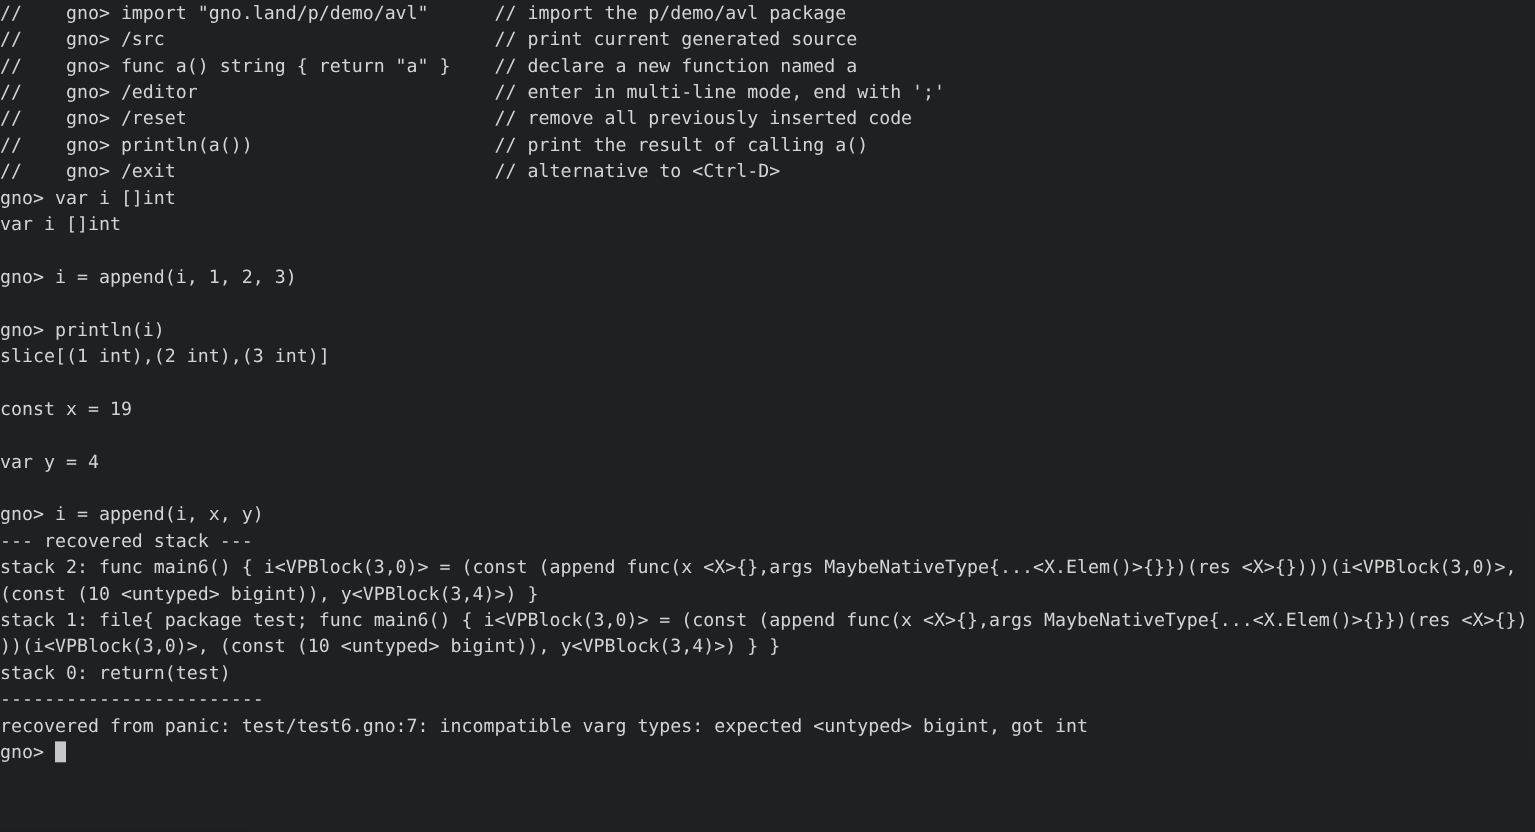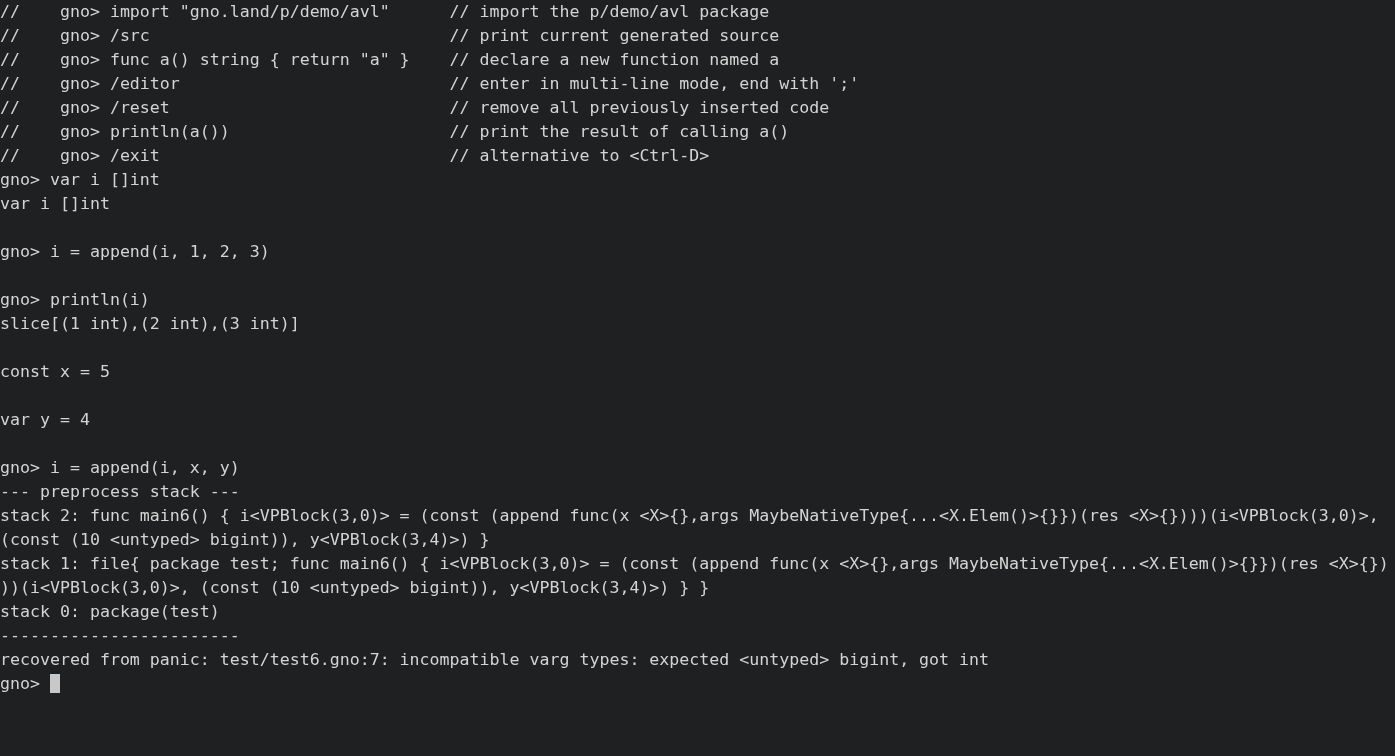--- a/index.html
+++ b/index.html
@@ -68,28 +68,28 @@
     <div class="line"><span class="line-inner">//    gno&gt; println(a())                      // print the result of calling a()</span></div>
     <div class="line"><span class="line-inner">//    gno&gt; /exit                             // alternative to &lt;Ctrl-D&gt;</span></div>
     <div class="line"><span class="line-inner">gno&gt; var i []int</span></div>
     <div class="line"><span class="line-inner">var i []int</span></div>
     <div class="line blank"><span class="line-inner"></span></div>
     <div class="line"><span class="line-inner">gno&gt; i = append(i, 1, 2, 3)</span></div>
     <div class="line blank"><span class="line-inner"></span></div>
     <div class="line"><span class="line-inner">gno&gt; println(i)</span></div>
     <div class="line"><span class="line-inner">slice[(1 int),(2 int),(3 int)]</span></div>
     <div class="line blank"><span class="line-inner"></span></div>
-    <div class="line"><span class="line-inner">const x = 5</span></div>
+    <div class="line"><span class="line-inner">const x = 19</span></div>
     <div class="line blank"><span class="line-inner"></span></div>
     <div class="line"><span class="line-inner">var y = 4</span></div>
     <div class="line blank"><span class="line-inner"></span></div>
     <div class="line"><span class="line-inner">gno&gt; i = append(i, x, y)</span></div>
-    <div class="line"><span class="line-inner">--- preprocess stack ---</span></div>
+    <div class="line"><span class="line-inner">--- recovered stack ---</span></div>
     <div class="line"><span class="line-inner">stack 2: func main6() { i&lt;VPBlock(3,0)&gt; = (const (append func(x &lt;X&gt;{},args MaybeNativeType{...&lt;X.Elem()&gt;{}})(res &lt;X&gt;{})))(i&lt;VPBlock(3,0)&gt;,</span></div>
     <div class="line"><span class="line-inner">(const (10 &lt;untyped&gt; bigint)), y&lt;VPBlock(3,4)&gt;) }</span></div>
     <div class="line"><span class="line-inner">stack 1: file{ package test; func main6() { i&lt;VPBlock(3,0)&gt; = (const (append func(x &lt;X&gt;{},args MaybeNativeType{...&lt;X.Elem()&gt;{}})(res &lt;X&gt;{})</span></div>
     <div class="line"><span class="line-inner">))(i&lt;VPBlock(3,0)&gt;, (const (10 &lt;untyped&gt; bigint)), y&lt;VPBlock(3,4)&gt;) } }</span></div>
-    <div class="line"><span class="line-inner">stack 0: package(test)</span></div>
+    <div class="line"><span class="line-inner">stack 0: return(test)</span></div>
     <div class="line"><span class="line-inner">------------------------</span></div>
     <div class="line"><span class="line-inner">recovered from panic: test/test6.gno:7: incompatible varg types: expected &lt;untyped&gt; bigint, got int</span></div>
     <div class="line"><span class="line-inner">gno&gt; </span><span class="cursor"></span></div>
   </div>
 </div>
 
 </body></html>

